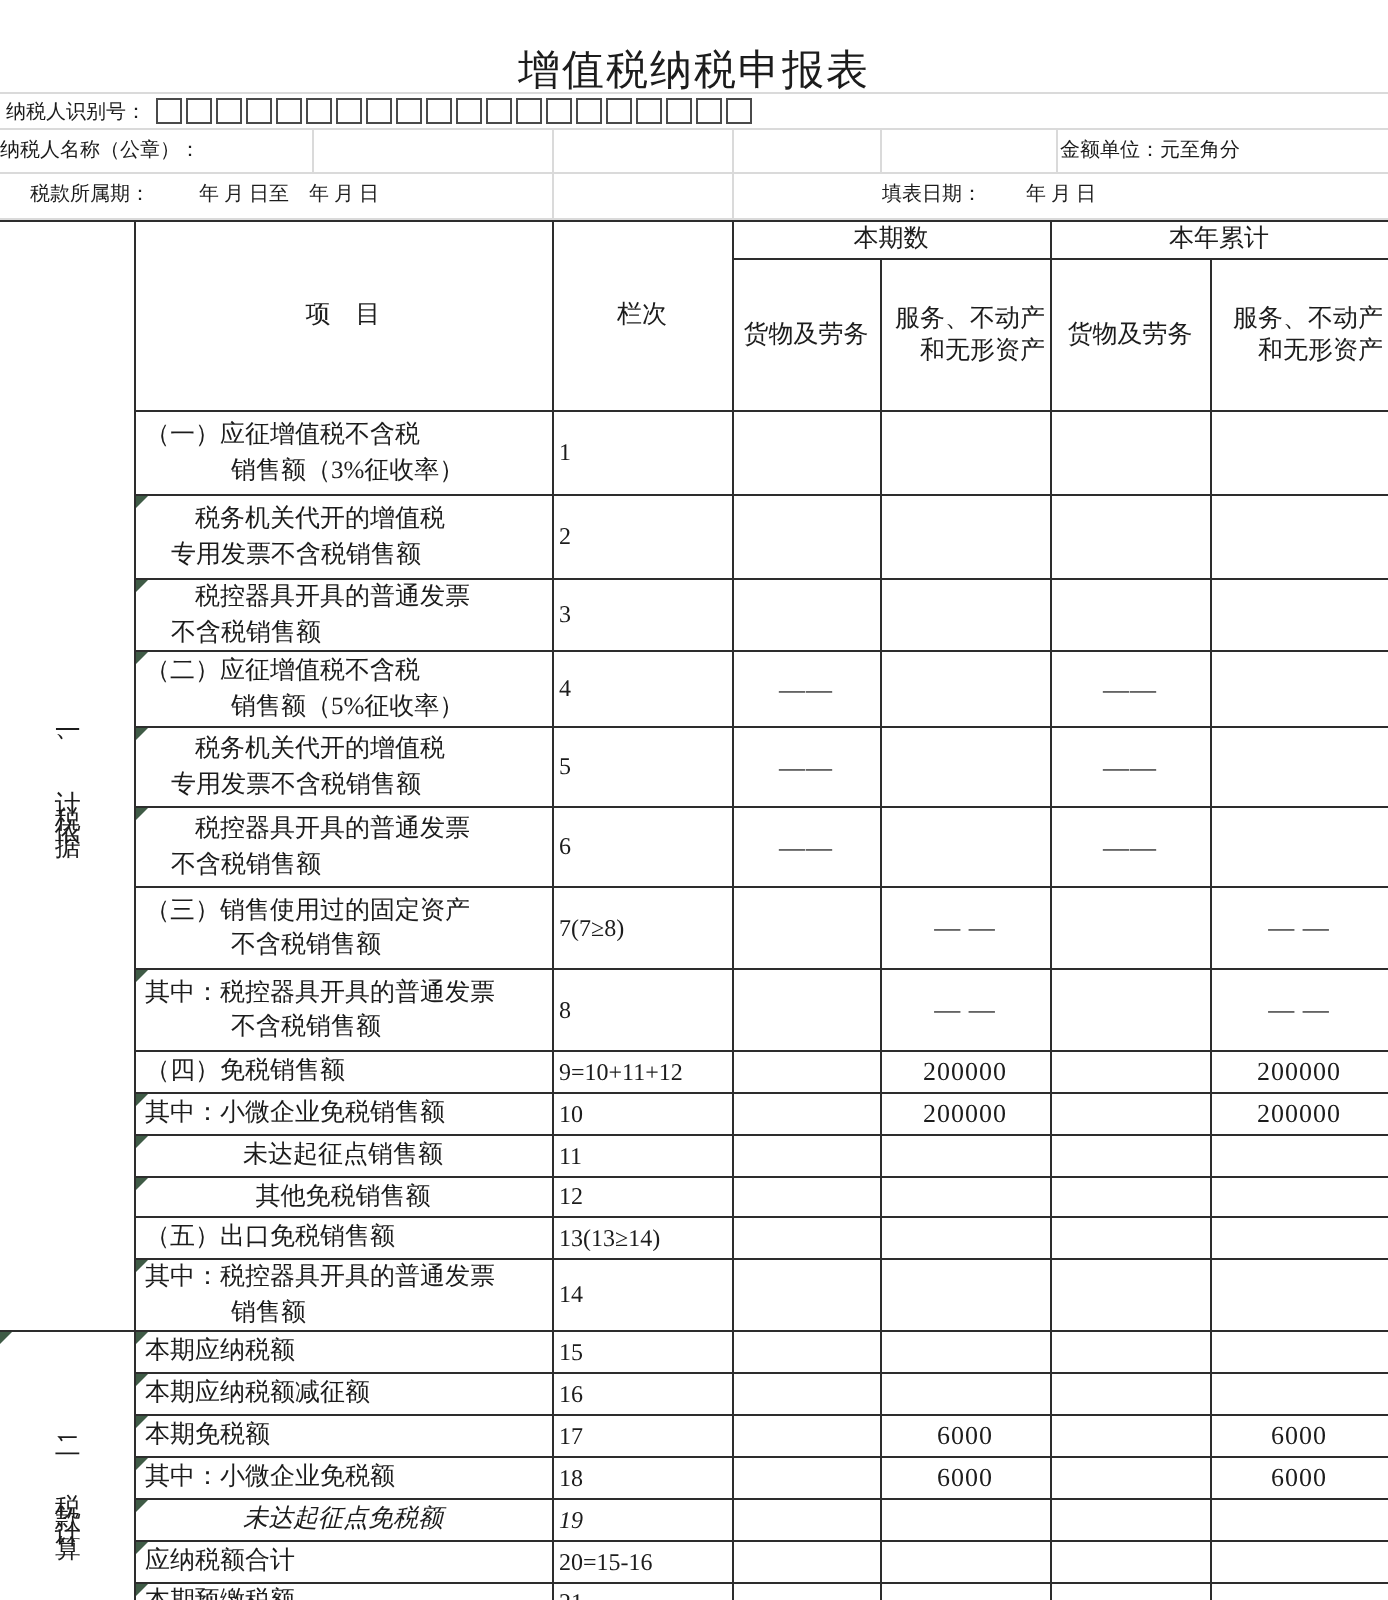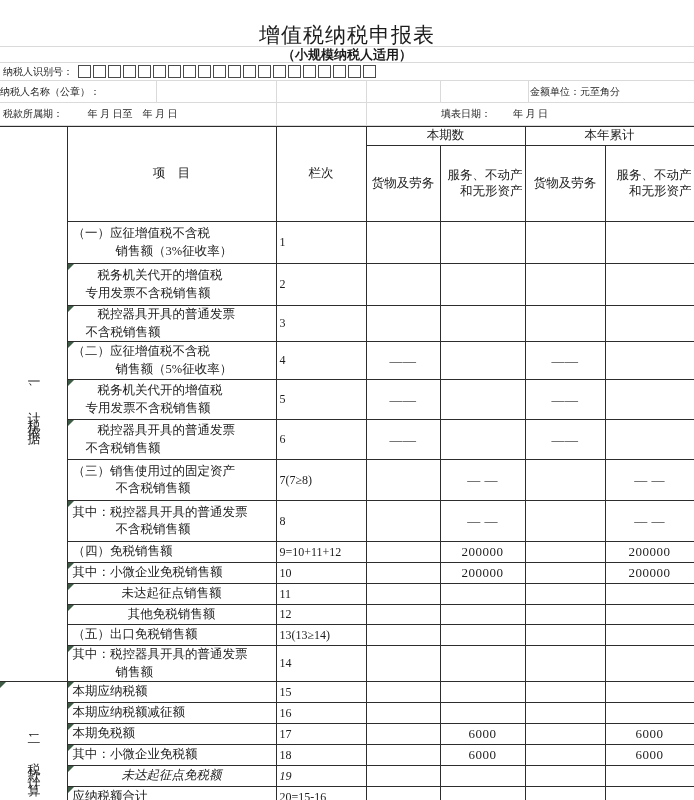--- a/index.html
+++ b/index.html
@@ -11,21 +11,21 @@
   .row-title{height:23px;line-height:25px;text-align:center;font-size:21px;font-weight:normal;
     border-bottom:1px solid #dadada;letter-spacing:1px;margin-top:23px;}
   .row-subtitle{height:15px;line-height:15px;text-align:center;font-size:13px;font-weight:bold;
     border-bottom:1px solid #dadada;}
   .meta{position:relative;font-size:10px;border-bottom:1px solid #dadada;white-space:nowrap;}
   .id-row{height:17px;display:flex;align-items:center;padding-left:3px;}
   .boxes{display:flex;gap:2px;margin-left:5px;}
   .box{width:11px;height:11px;border:1px solid #4a4a4a;background:#fff;flex:none;}
   .name-row{height:21px;line-height:21px;padding-left:0;}
   .unit{position:absolute;left:530px;top:0;}
-  .period-row{height:22px;line-height:22px;padding-left:3px;}
+  .period-row{height:22px;line-height:22px;padding-left:15px;}
   .period-val{margin-left:22px;}
   .fill-label{position:absolute;left:441px;top:0;}
   .fill-val{position:absolute;left:513px;top:0;}
   .vline{position:absolute;top:0;bottom:0;width:1px;background:#dadada;}
   .name-field{position:absolute;left:140px;right:167px;top:0;bottom:0;}
   
   table{border-collapse:collapse;table-layout:fixed;width:694px;}
   td{border:1px solid #2d2d2d;padding:0;font-size:12.5px;vertical-align:middle;
      position:relative;overflow:hidden;}
   .seccell{border-left:none;text-align:center;}
@@ -44,21 +44,20 @@
   .val{text-align:center;font-size:13px;letter-spacing:.5px;}
   .corner{position:absolute;top:0;left:0;width:0;height:0;
      border-top:6px solid #3f5b46;border-right:6px solid transparent;}
 </style>
 </head>
 <body>
 
 <div class="sheet">
 
   <div class="row-title">增值税纳税申报表</div>
-  <div class="row-subtitle">（小规模纳税人适用）</div>
 
   <div class="meta id-row">
     <span>纳税人识别号：</span>
     <span class="boxes">
         <span class="box"></span>
         <span class="box"></span>
         <span class="box"></span>
         <span class="box"></span>
         <span class="box"></span>
         <span class="box"></span>

